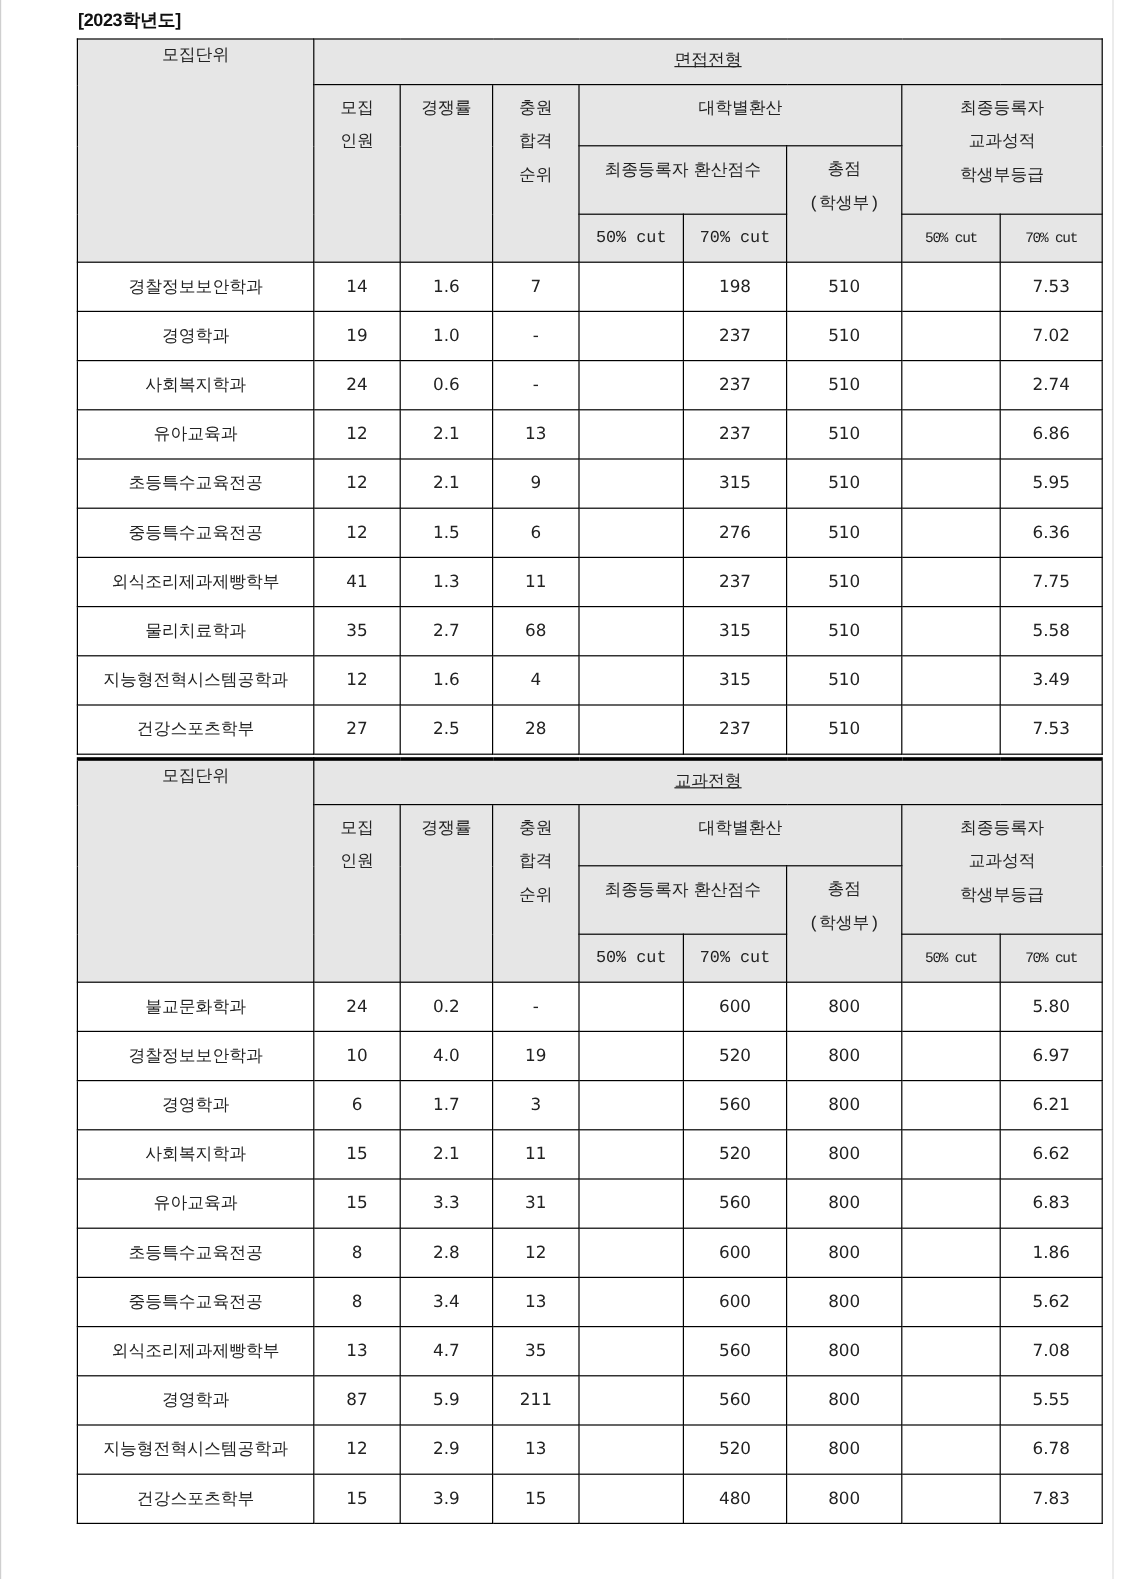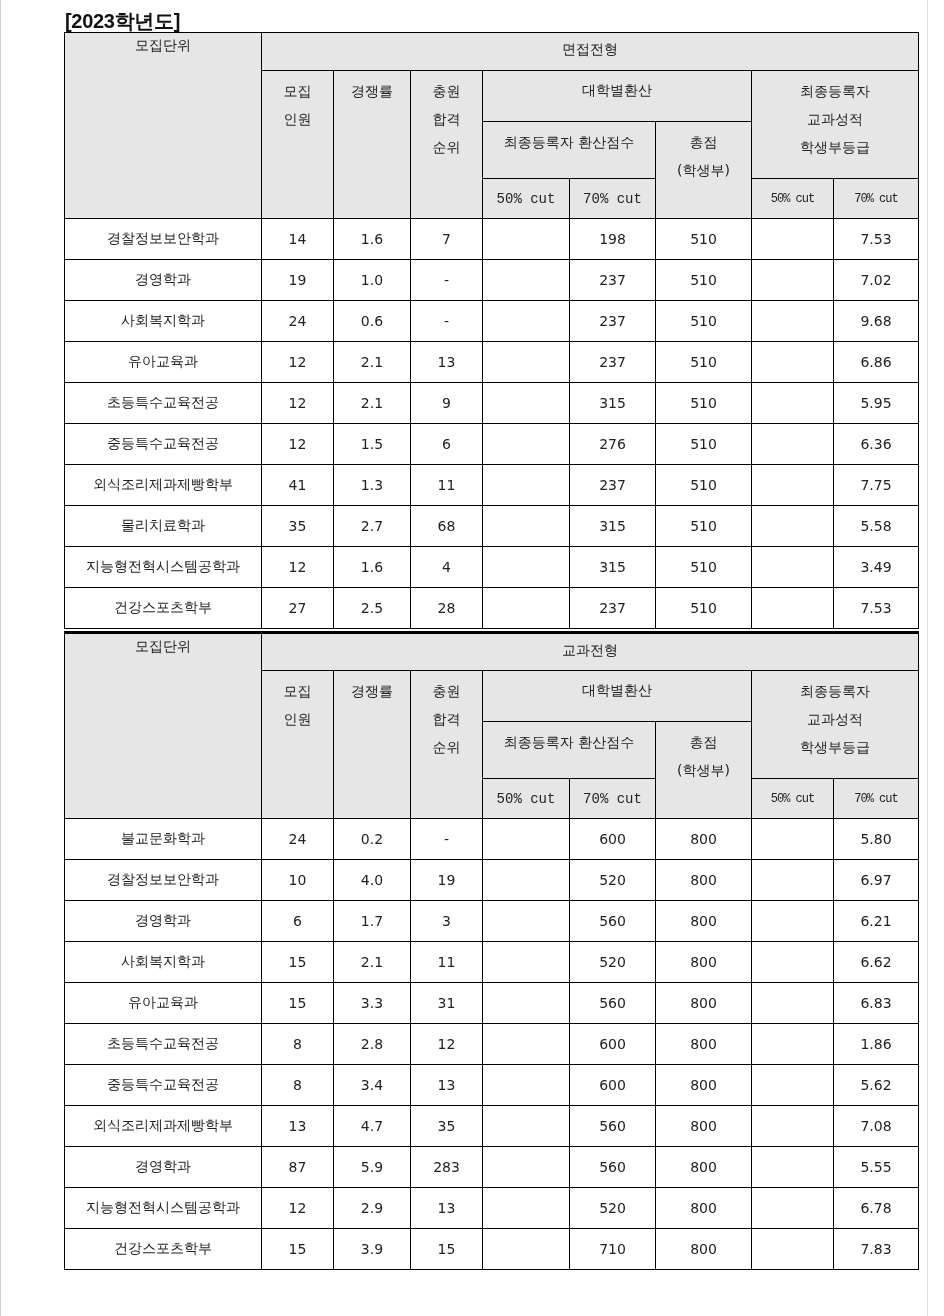--- a/index.html
+++ b/index.html
@@ -3,42 +3,42 @@
   <meta charset="utf-8">
   <style>
     html, body { margin: 0; padding: 0; }
     body {
       width: 944px; height: 1316px; background: #ffffff; position: relative; overflow: hidden;
       font-family: "DejaVu Sans", "Liberation Sans", sans-serif; color: #111;
     }
     .page-edge-left { position: absolute; left: 0; top: 0; width: 1px; height: 1316px; background: #cfcfcf; }
     .page-edge-right { position: absolute; left: 927px; top: 0; width: 1px; height: 1316px; background: #e0e0e0; }
     .title {
-      position: absolute; left: 65px; top: 8px; font-size: 20px; font-weight: bold; letter-spacing: -0.3px;
+      position: absolute; left: 65px; top: 8px; font-size: 15px; font-weight: bold; letter-spacing: -0.3px;
       font-family: "Liberation Sans", "DejaVu Sans", sans-serif;
     }
     table {
       position: absolute; left: 64px; border-collapse: collapse; table-layout: fixed; width: 854px;
       font-size: 14px;
     }
     table.t1 { top: 32px; }
     table.t2 { top: 631px; border-top: 3px solid #000; }
     td, th {
       border: 1px solid #000; text-align: center; padding: 0; font-weight: normal;
       font-family: "DejaVu Sans", sans-serif; font-size: 14px; color: #222;
     }
     th { background: #e6e6e6; vertical-align: top; }
-    th.h-top { height: 38px; padding-top: 8px; box-sizing: border-box; vertical-align: top; }
+    th.h-top { height: 38px; padding-top: 8px; box-sizing: border-box; vertical-align: top; text-decoration: underline; }
     th.h-mid { height: 51px; padding-top: 6px; box-sizing: border-box; line-height: 28px; font-family: Liberation Mono, monospace; }
     th.h-sub { height: 57px; padding-top: 6px; box-sizing: border-box; line-height: 28px; }
     th.h-cut { height: 39px; vertical-align: middle; font-family: Liberation Mono, monospace; }
     th.unit-head { padding-top: 4px; }
     .cut-small { font-size: 12px; letter-spacing: -1px; }
     tbody td { height: 40px; background: #fff; }
-    .multiline { line-height: 28px; }
+    .multiline { line-height: 28px; font-family: Liberation Mono, monospace; }
   </style>
 </head>
 <body>
 
 <div class="page-edge-left"></div>
 <div class="page-edge-right"></div>
 
 <div class="title">[2023학년도]</div>
 
 <div id="tables-root">
@@ -116,21 +116,21 @@
         </tr>
         <tr>
           <td>사회복지학과</td>
           <td>24</td>
           <td>0.6</td>
           <td>-</td>
           <td></td>
           <td>237</td>
           <td>510</td>
           <td></td>
-          <td>9.68</td>
+          <td>2.74</td>
         </tr>
         <tr>
           <td>유아교육과</td>
           <td>12</td>
           <td>2.1</td>
           <td>13</td>
           <td></td>
           <td>237</td>
           <td>510</td>
           <td></td>
@@ -340,21 +340,21 @@
           <td></td>
           <td>560</td>
           <td>800</td>
           <td></td>
           <td>7.08</td>
         </tr>
         <tr>
           <td>경영학과</td>
           <td>87</td>
           <td>5.9</td>
-          <td>283</td>
+          <td>211</td>
           <td></td>
           <td>560</td>
           <td>800</td>
           <td></td>
           <td>5.55</td>
         </tr>
         <tr>
           <td>지능형전혁시스템공학과</td>
           <td>12</td>
           <td>2.9</td>
@@ -364,20 +364,20 @@
           <td>800</td>
           <td></td>
           <td>6.78</td>
         </tr>
         <tr>
           <td>건강스포츠학부</td>
           <td>15</td>
           <td>3.9</td>
           <td>15</td>
           <td></td>
-          <td>710</td>
+          <td>480</td>
           <td>800</td>
           <td></td>
           <td>7.83</td>
         </tr>
       </tbody>
   </table>
 </div>
 
 </body></html>

